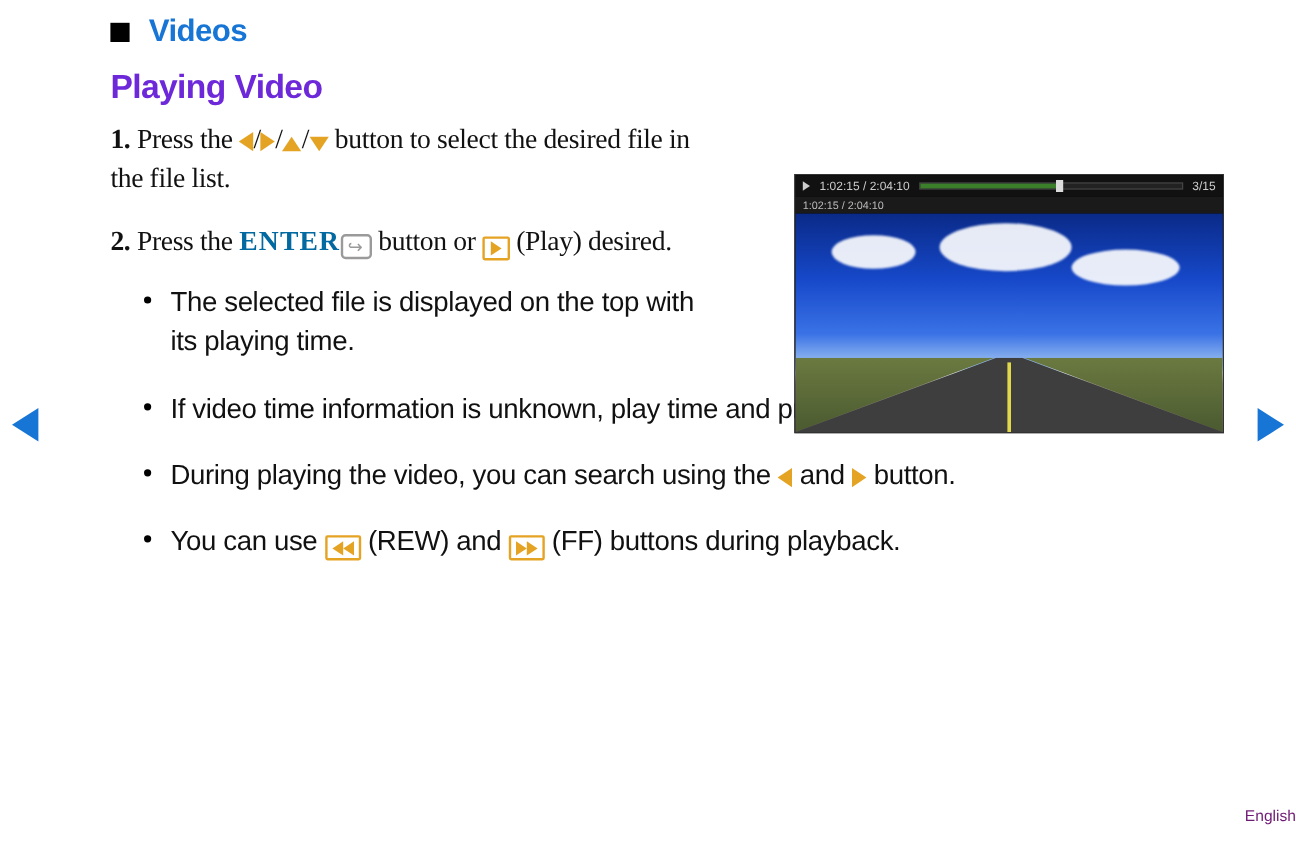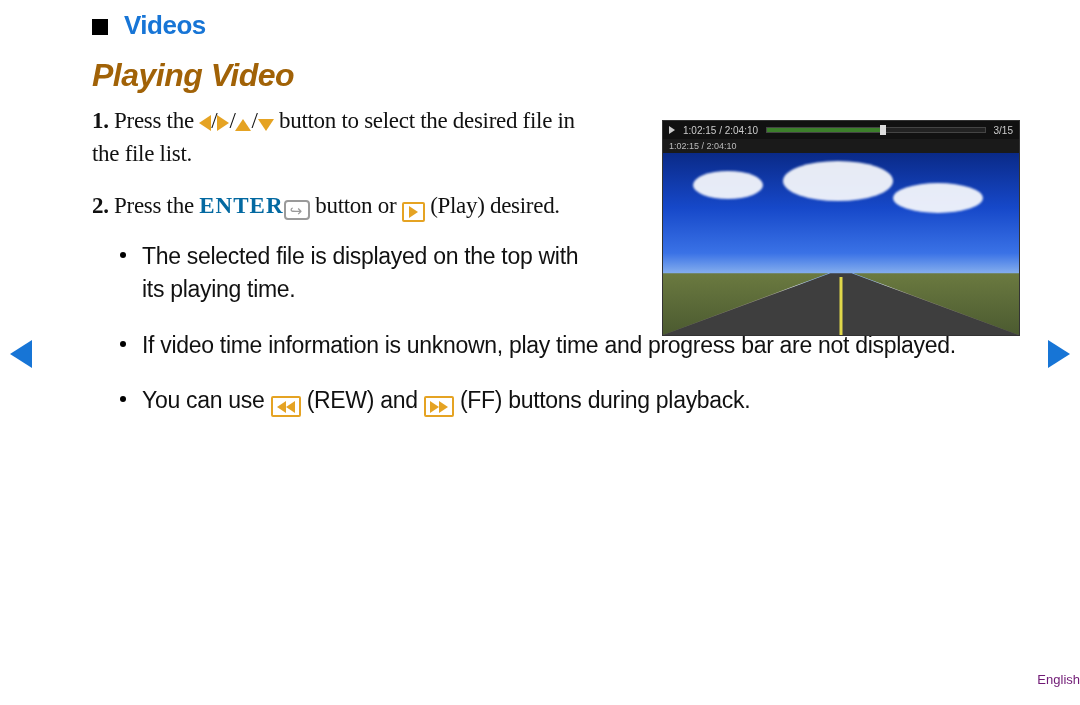--- a/index.html
+++ b/index.html
@@ -27,26 +27,25 @@
   }
   .section-bullet {
     display: inline-block;
     width: 16px;
     height: 16px;
     background: #000;
     margin-right: 16px;
     vertical-align: -1px;
   }
   .subheading {
-    font-size: 32px;
+    font-size: 28px;
     font-weight: 700;
-    color: #a16207;
+    color: #6d28d9;
     margin: 0 0 10px 34px;
     letter-spacing: -0.5px;
-    font-style: italic;
   }
   .content {
     margin-left: 34px;
     font-size: 23px;
     line-height: 1.45;
     letter-spacing: -0.3px;
   }
   .ol-item {
     margin-bottom: 18px;
     font-family: Liberation Serif, serif;
@@ -128,21 +127,21 @@
     bottom:18px;
     left:0; right:0;
     text-align:right;
     font-size:13px;
     color:#701a75;
   }
 
   
   .player {
     position:absolute;
-    top: 120px;
+    top: 145px;
     right: 60px;
     width: 358px;
     height: 216px;
     background:#000;
     border:1px solid #333;
     box-sizing:border-box;
   }
   .player-topbar {
     height:18px;
     background:#111;
@@ -256,20 +255,26 @@
       <div class="bullet-item" style="width:480px;">
         <span class="bullet-dot"></span>
         <span class="bullet-text">The selected file is displayed on the top with its playing time.</span>
       </div>
 
       <div class="bullet-item">
         <span class="bullet-dot"></span>
         <span class="bullet-text">If video time information is unknown, play time and progress bar are not displayed.</span>
       </div>
 
+      <div class="bullet-item">
+        <span class="bullet-dot"></span>
+        <span class="bullet-text">
+          <span>During playing the video, you can search using the </span><span class="icon tri-left-orange"></span><span> and </span><span class="icon tri-right-orange"></span><span> button.</span>
+        </span>
+      </div>
 
       <div class="bullet-item">
         <span class="bullet-dot"></span>
         <span class="bullet-text">
           <span>You can use </span><span class="rew-box"><span class="rew-tri"></span><span class="rew-tri"></span></span><span> (REW) and </span><span class="ff-box"><span class="ff-tri"></span><span class="ff-tri"></span></span><span> (FF) buttons during playback.</span>
         </span>
       </div>
 
     </div>
   </div>

